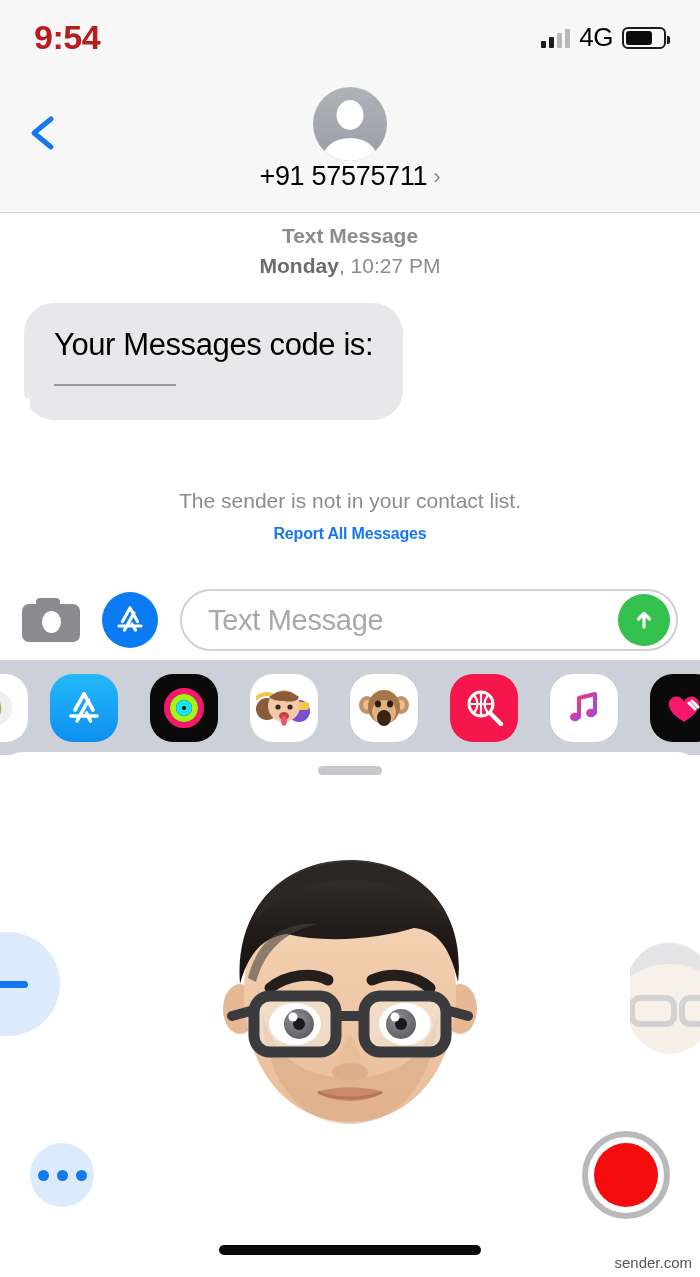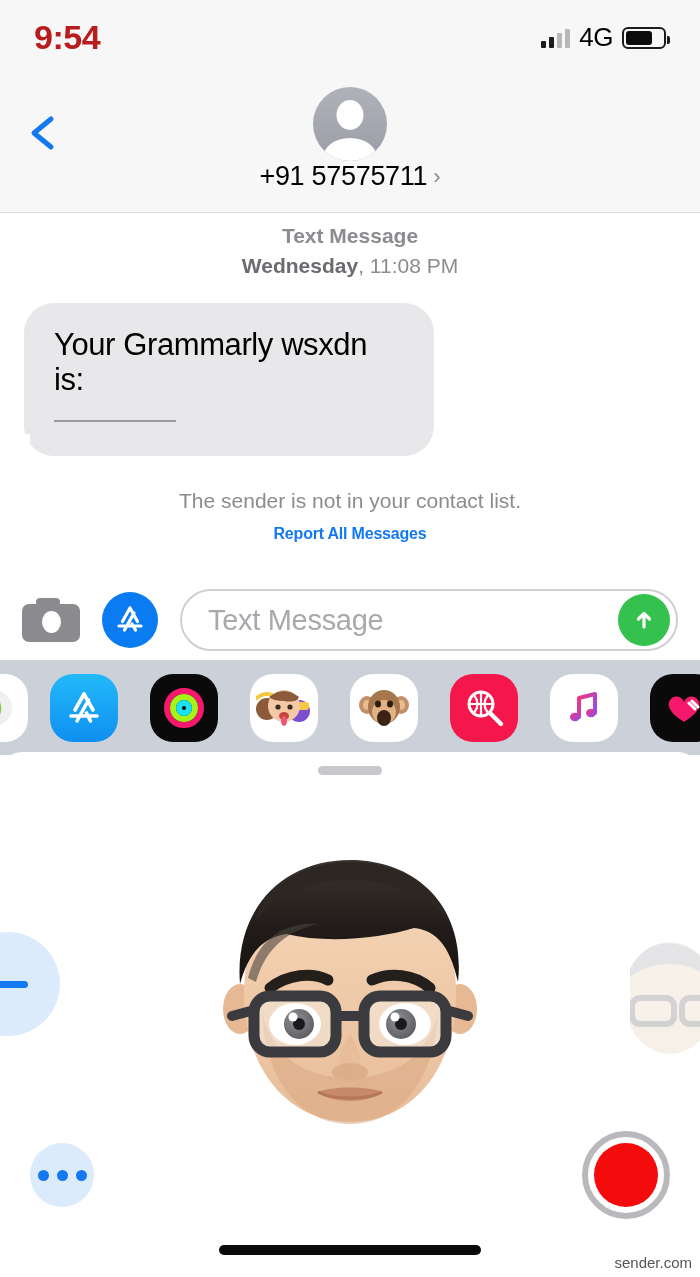--- a/index.html
+++ b/index.html
@@ -197,26 +197,26 @@
       <div class="contact-name-row">
         <span class="contact-name">+91 57575711</span>
         <span class="contact-arrow">›</span>
       </div>
     </div>
   </div>
 
   <div class="convo">
     <div class="msg-meta">
       <span class="meta-kind">Text Message</span>
-      <span class="meta-when"><b>Wednesday</b><span>, </span><span>11:08 PM</span></span>
+      <span class="meta-when"><b>Monday</b><span>, </span><span>10:27 PM</span></span>
     </div>
 
     <div class="bubble-row">
       <div class="bubble">
-        <div class="bubble-text">Your Grammarly wsxdn is:</div>
+        <div class="bubble-text">Your Messages code is:</div>
         <div class="redacted-line"></div>
       </div>
     </div>
 
     <div class="sender-notice">
       <span class="notice-text">The sender is not in your contact list.</span>
       <span class="report-link">Report All Messages</span>
     </div>
   </div>
 

